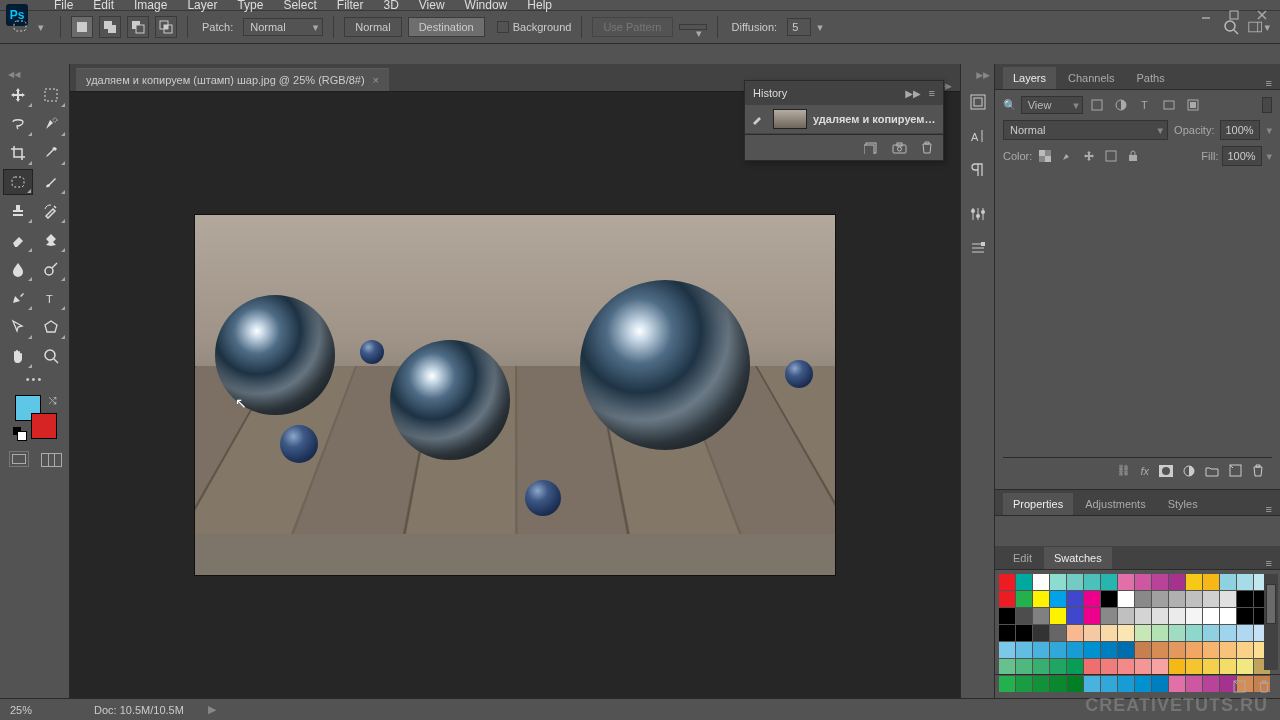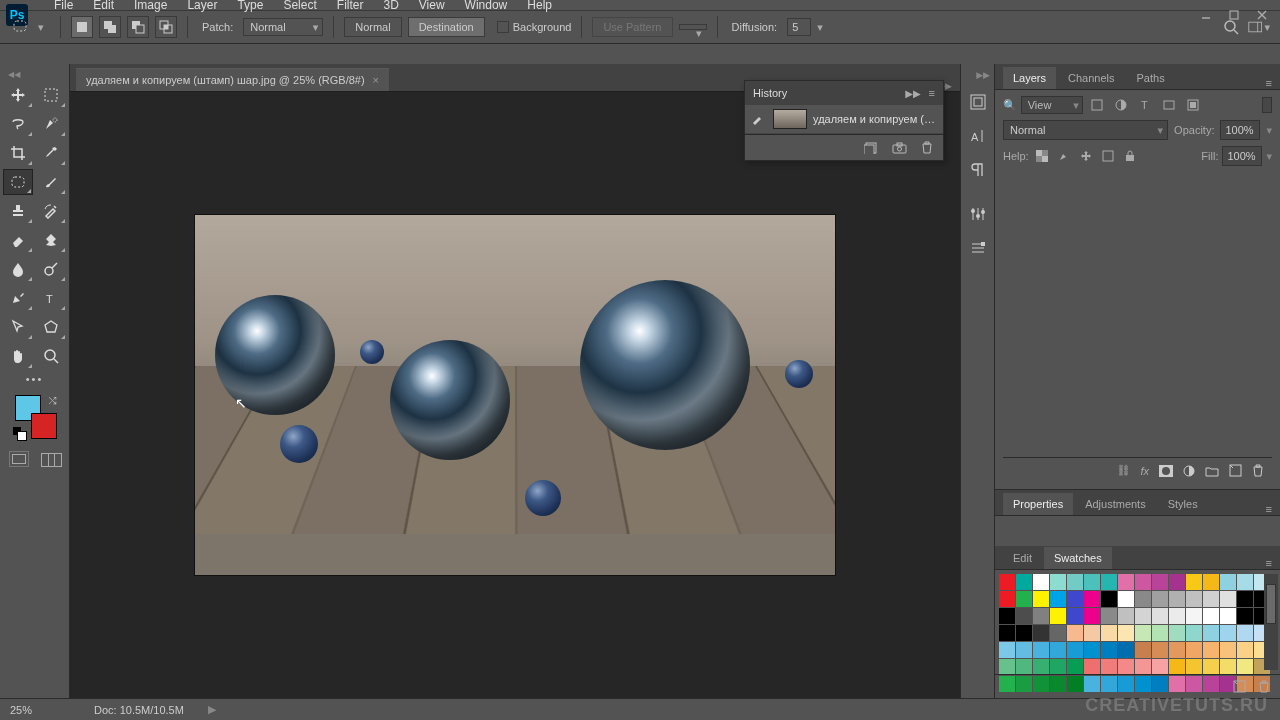--- a/index.html
+++ b/index.html
@@ -129,21 +129,21 @@
 .sw-bottom{position:absolute;bottom:0;left:0;right:0;height:24px;border-top:1px solid #2a2a2a;display:flex;align-items:center;justify-content:flex-end;gap:12px;padding:0 10px;color:#aaa;}
 
 
 .history{position:absolute;left:744px;top:80px;width:200px;background:#535353;border:1px solid #2a2a2a;box-shadow:2px 2px 6px rgba(0,0,0,.3);z-index:5;}
 .history .hdr{height:24px;background:#424242;display:flex;align-items:center;padding:0 8px;color:#ddd;}
 .history .hdr .col{margin-left:auto;color:#aaa;font-size:10px;cursor:pointer;}
 .history .hdr .mnu{margin-left:8px;color:#aaa;cursor:pointer;}
 .history .docrow{display:flex;align-items:center;gap:6px;padding:4px 6px;border-bottom:1px solid #444;}
 .history .docrow .ic{width:16px;height:16px;color:#ccc;}
 .history .docrow .th{width:34px;height:20px;background:linear-gradient(#b4aca0,#6e665c);border:1px solid #222;}
-.history .docrow .nm{color:#ddd;overflow:hidden;text-overflow:ellipsis;white-space:nowrap;flex:1;}
+.history .docrow .nm{color:#ddd;overflow:hidden;text-overflow:ellipsis;white-space:nowrap;flex:1;font-weight:bold;}
 .history .steps{min-height:50px;}
 .history .step{display:flex;align-items:center;gap:8px;padding:4px 6px 4px 30px;background:#606060;color:#eee;}
 .history .ftr{height:26px;border-top:1px solid #2a2a2a;display:flex;align-items:center;justify-content:flex-end;gap:14px;padding:0 10px;color:#bbb;}
 
 
 .statusbar{position:absolute;bottom:0;left:0;right:0;height:22px;background:#535353;border-top:1px solid #2a2a2a;display:flex;align-items:center;padding:0 10px;color:#ccc;gap:24px;}
 .statusbar .zoom{width:60px;}
 .statusbar .arrow{color:#888;}
 .watermark{position:absolute;right:12px;bottom:4px;color:#8a8a8a;font-size:18px;letter-spacing:1px;font-weight:bold;opacity:.6;}
 
@@ -499,21 +499,21 @@
           </div>
         <div class="tog"></div>
       </div>
       <div class="lblend">
         <div class="sel"><span>Normal</span></div>
         <span class="lbl">Opacity:</span>
         <div class="val">100%</div>
         <span style="color:#888;">▾</span>
       </div>
       <div class="llock">
-        <span>Help:</span>
+        <span>Color:</span>
         <div class="ic">
             <svg width="12" height="12">
               <rect width="12" height="12" fill="#888"></rect>
               <rect x="0" y="0" width="6" height="6" fill="#bbb"></rect>
               <rect x="6" y="6" width="6" height="6" fill="#bbb"></rect>
             </svg>
           </div>
         <div class="ic">
             <svg width="12" height="12" viewBox="0 0 12 12">
               <path d="M2 10l3-6 3 3z" fill="#aaa"></path>

